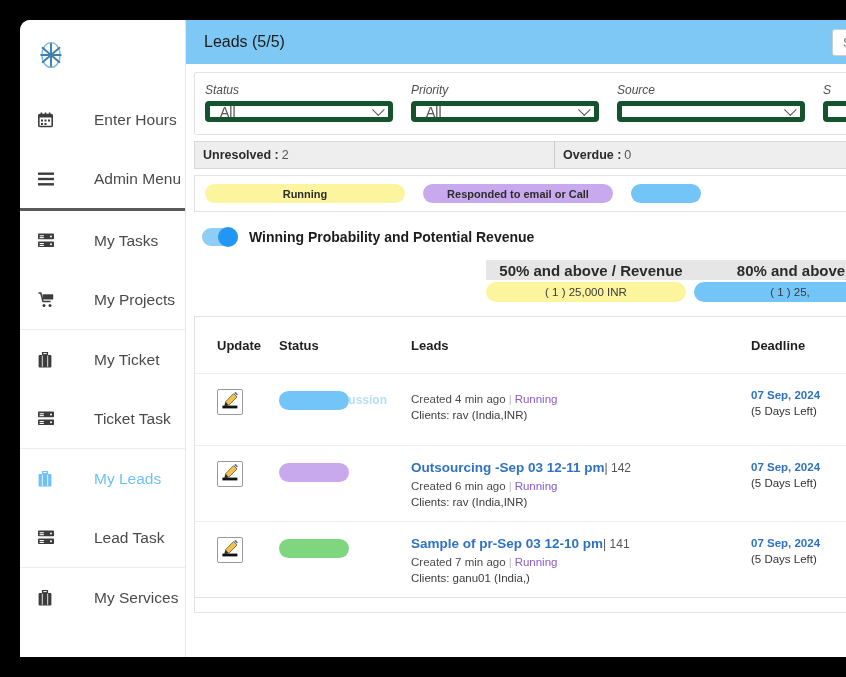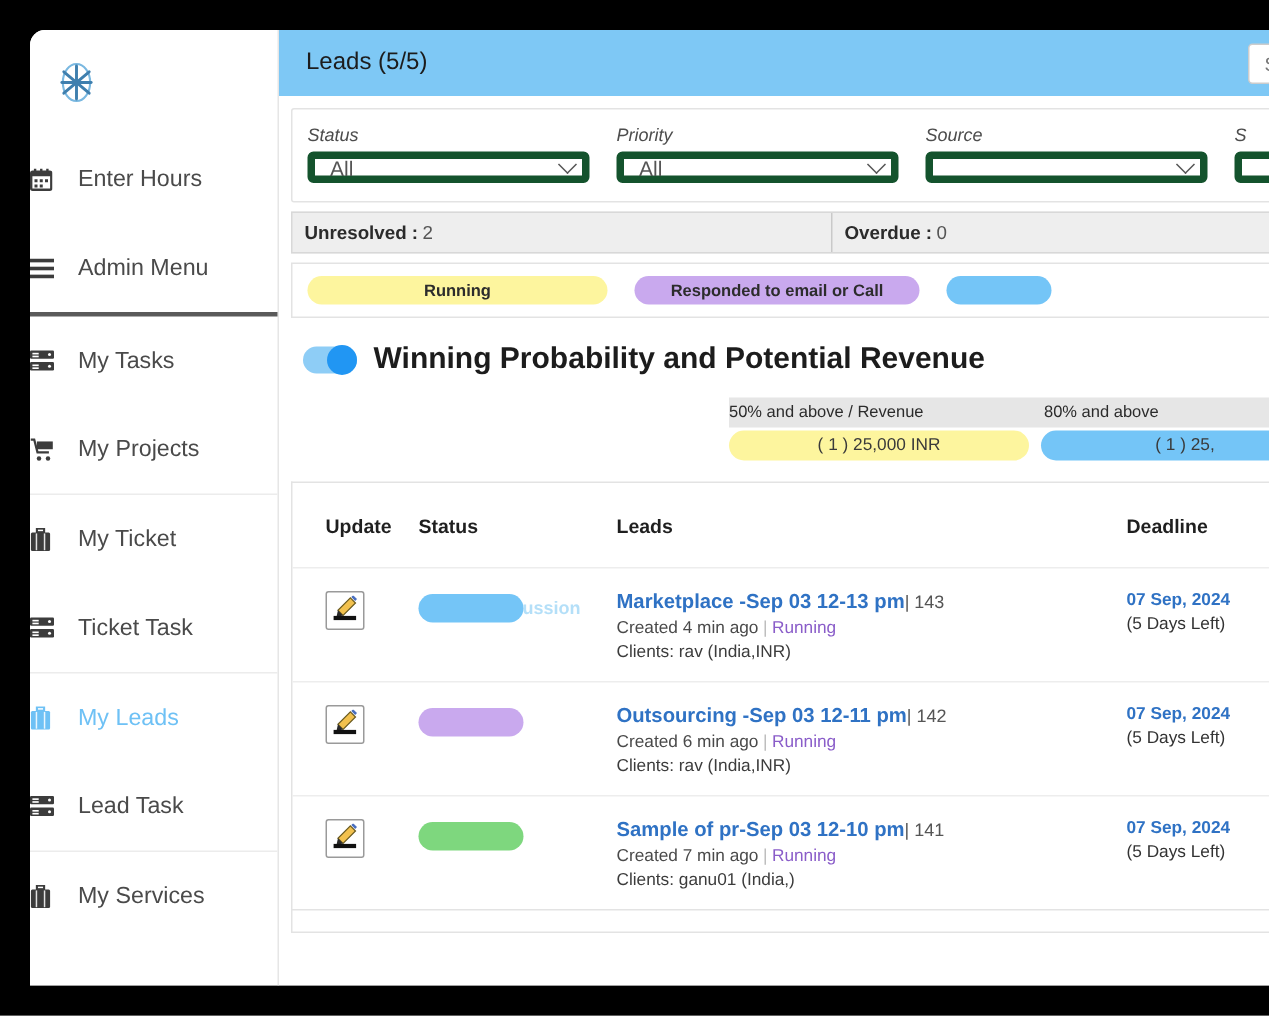--- a/index.html
+++ b/index.html
@@ -30,22 +30,22 @@
   .brand-title{
     font-size:25px;font-weight:bold;color:#b2b2b2;letter-spacing:-0.6px;
     font-family:"Liberation Sans", sans-serif;
   }
   .brand-sub-wrap{display:flex;align-items:center;justify-content:flex-end;margin-top:2px;}
   .brand-rule{flex:1;height:1px;background:#bdbdbd;margin-right:4px;}
   .brand-sub{font-size:12.5px;font-weight:bold;color:#6fb7e8;letter-spacing:1px;}
 
   .nav{margin-top:10px;}
   .nav-item{
-    display:flex;align-items:center;height:59px;
-    box-sizing:border-box;cursor:pointer;color:#4a4a4a;
+    display:flex;align-items:center;height:59px;padding-left:18px;
+    box-sizing:border-box;cursor:pointer;color:#4a4a4a;gap:24px;
   }
   .nav-item .nav-ico{
     width:22px;flex:0 0 22px;display:flex;align-items:center;justify-content:flex-start;
     color:#3c3c3c;
   }
   .nav-item .nav-label{font-size:15.5px;margin-left:10px;color:#4a4a4a;}
   .nav-item.active .nav-label{color:#6ec1f5;}
   .nav-item.active .nav-ico{color:#6ec1f5;}
   .nav-sep{height:3px;background:#5a5a5a;margin:0 0 0 0;}
   .nav-sep-light{height:1px;background:#ececec;}
@@ -120,27 +120,27 @@
   
   .toggle-row{display:flex;align-items:center;margin:16px 0 0 16px;}
   .switch{
     width:36px;height:18px;border-radius:10px;background:#8ecdf6;position:relative;
     flex:0 0 36px;cursor:pointer;
   }
   .switch .knob{
     position:absolute;right:0;top:-1px;width:20px;height:20px;border-radius:50%;
     background:#2196f3;
   }
-  .toggle-label{font-size:20px;font-weight:bold;color:#1c1c1c;margin-left:11px;}
+  .toggle-label{font-size:14px;font-weight:bold;color:#1c1c1c;margin-left:11px;}
 
   
   .buckets{margin:14px 0 0 300px;width:400px;}
   .bucket-heads{display:flex;background:#e6e6e6;height:20px;align-items:center;}
   .bucket-head{
-    font-size:11px;font-weight:normal;color:#2b2b2b;text-align:left;
+    font-size:15px;font-weight:bold;color:#2b2b2b;text-align:center;
   }
   .bh1{width:210px;flex:0 0 210px;}
   .bh2{width:190px;flex:0 0 190px;}
   .bucket-bars{display:flex;height:20px;margin-top:2px;}
   .bucket-bar{
     height:20px;border-radius:10px;display:flex;align-items:center;justify-content:center;
     font-size:11.5px;color:#3a3a3a;white-space:nowrap;
   }
   .bb1{width:200px;flex:0 0 200px;background:#fdf59e;}
   .bb-gap{width:8px;flex:0 0 8px;}
@@ -452,21 +452,20 @@
                         <path d="M4.3 9.9l3.4 3.4-4.4 1z" fill="#2a2a2a"></path>
                         <rect x="1.4" y="13.6" width="15" height="2.8" fill="#111111"></rect>
                       </svg></span>
                   </div>
                 </div>
                 <div class="td td-status">
                   <span class="status-ghost">Pricing Discussion</span>
                   <span class="status-pill" style="background: rgb(116, 197, 247);"></span>
                 </div>
                 <div class="td td-leads">
-                  <div class="lead-title"><span>Marketplace -Sep 03 12-13 pm</span><span class="lead-id">|  143</span></div>
                   <div class="lead-meta"><span>Created 4 min ago</span><span class="sep">|</span><span class="stat">Running</span></div>
                   <div class="lead-clients">Clients: rav (India,INR)</div>
                 </div>
                 <div class="td td-deadline">
                   <div class="dl-date">07 Sep, 2024</div>
                   <div class="dl-left">(5 Days Left)</div>
                 </div>
               </div>
               <div class="row">
                 <div class="td td-update">

